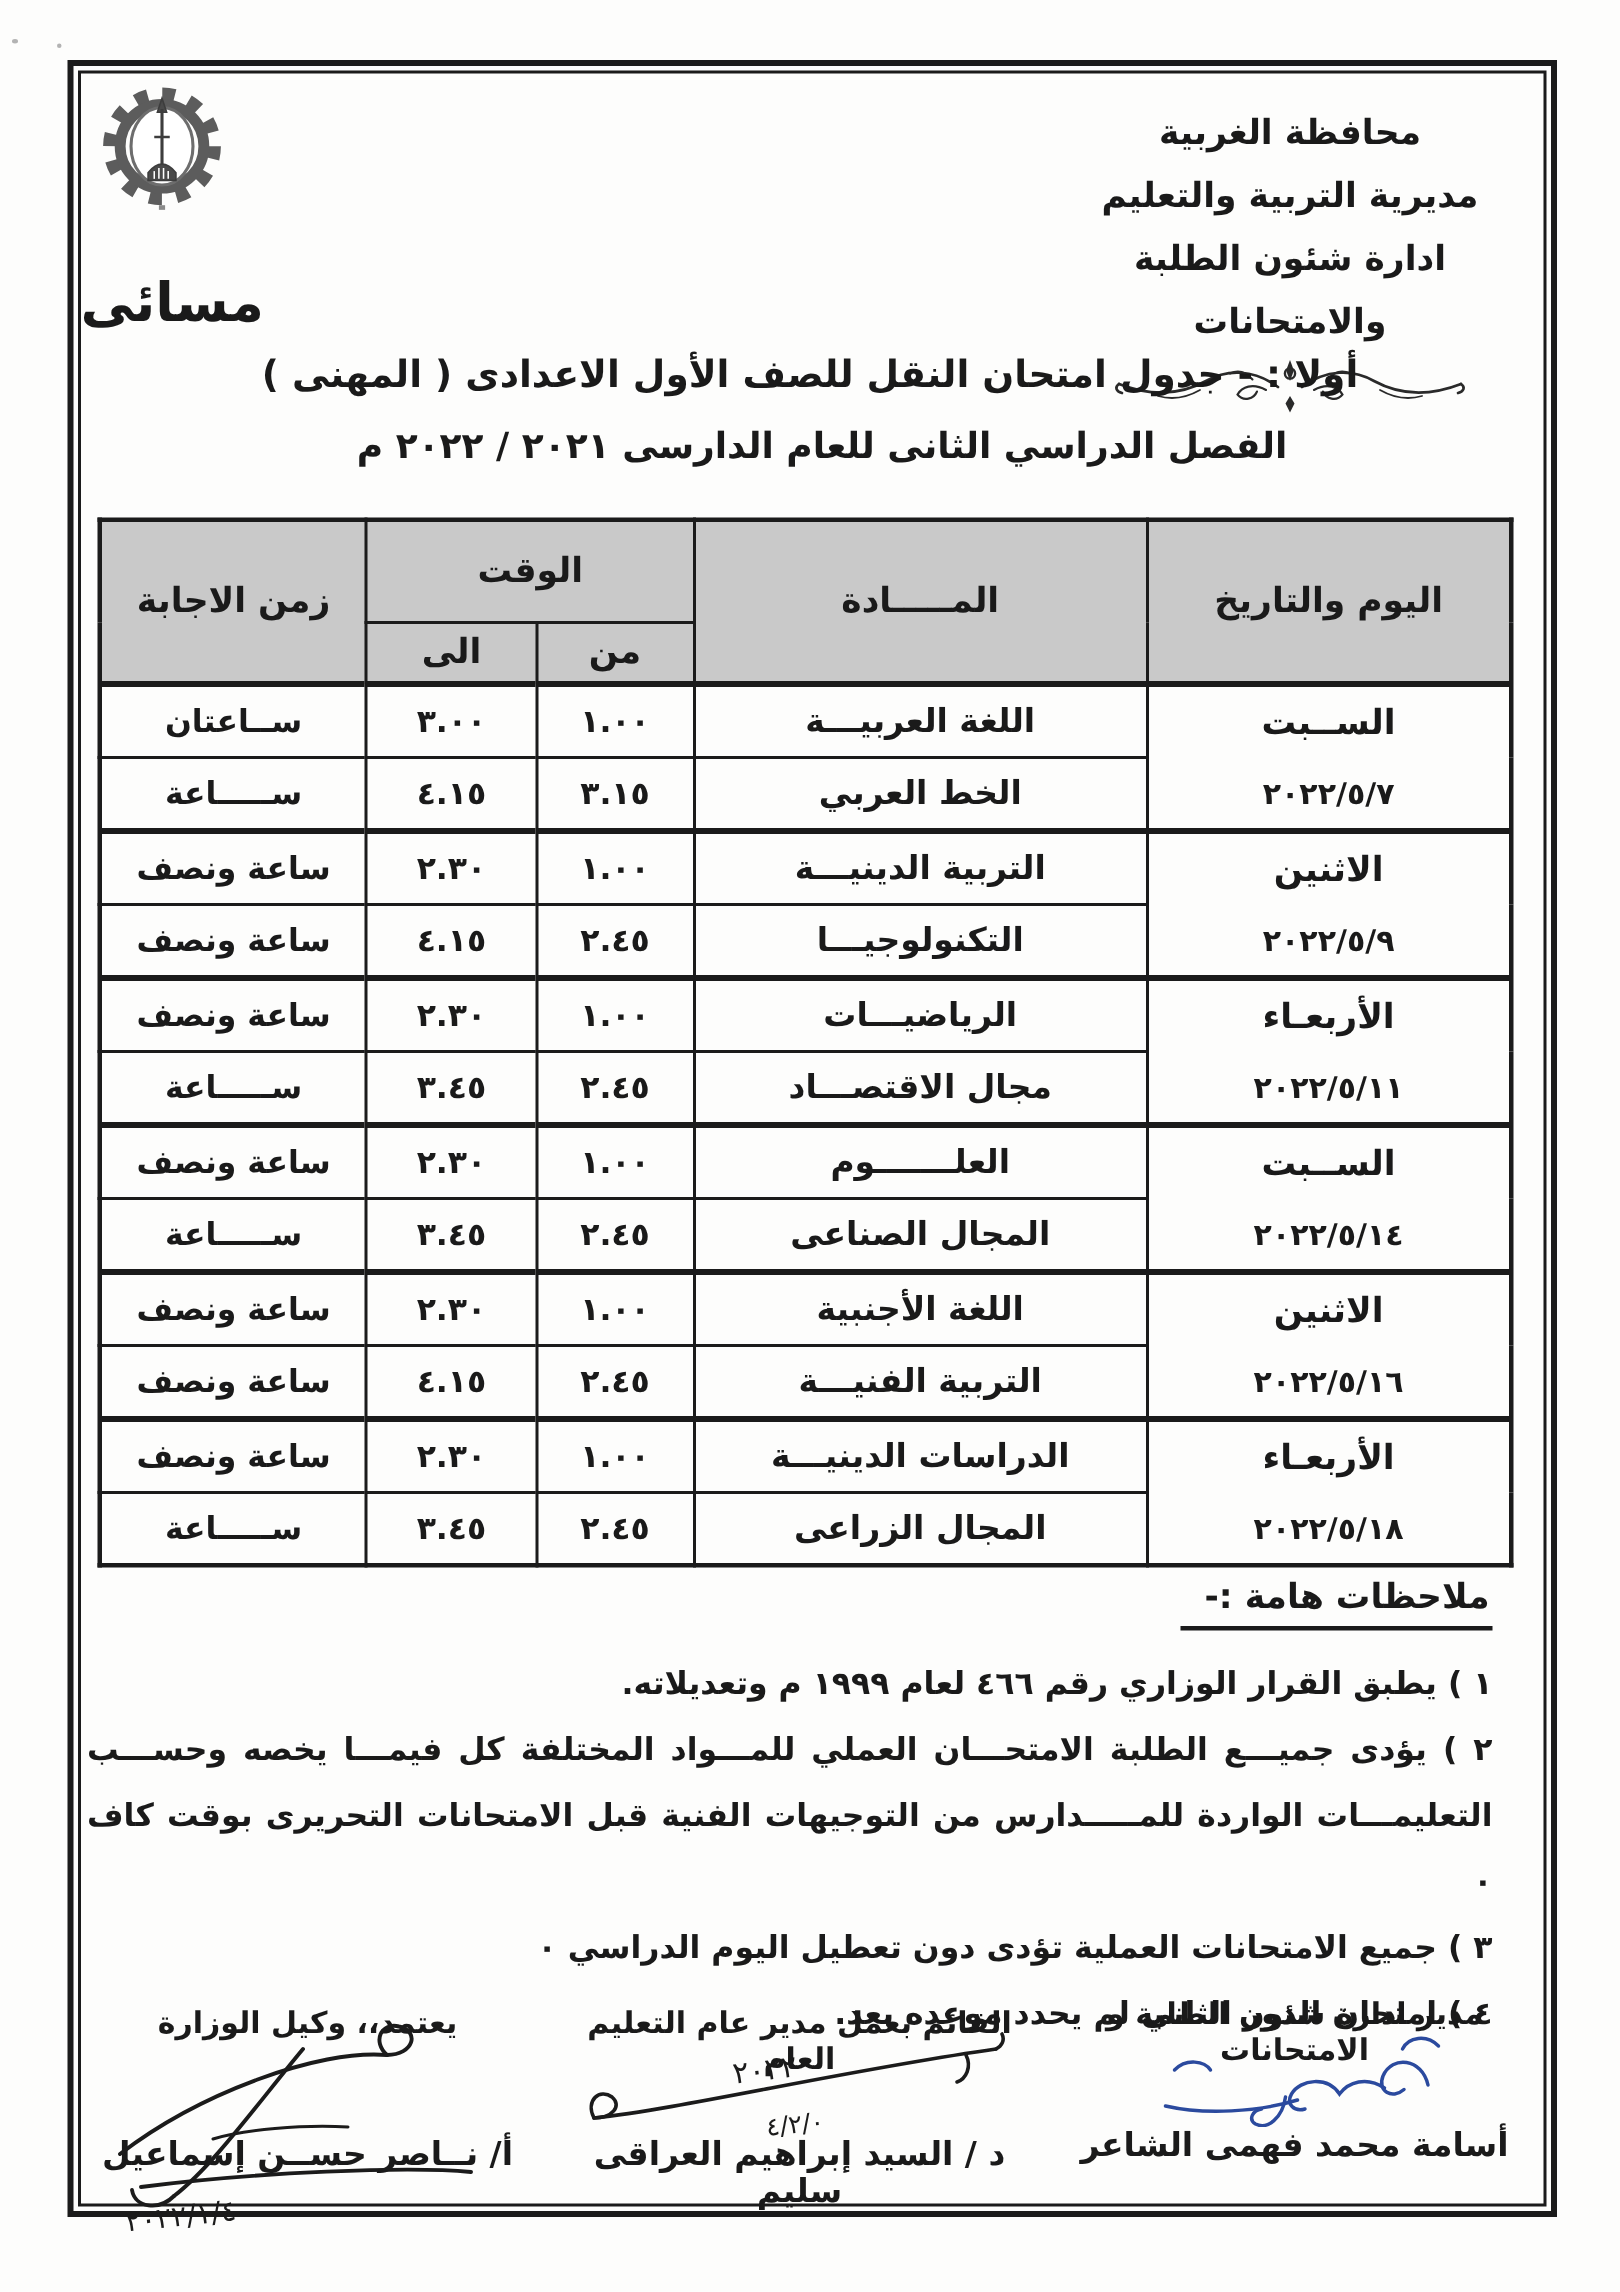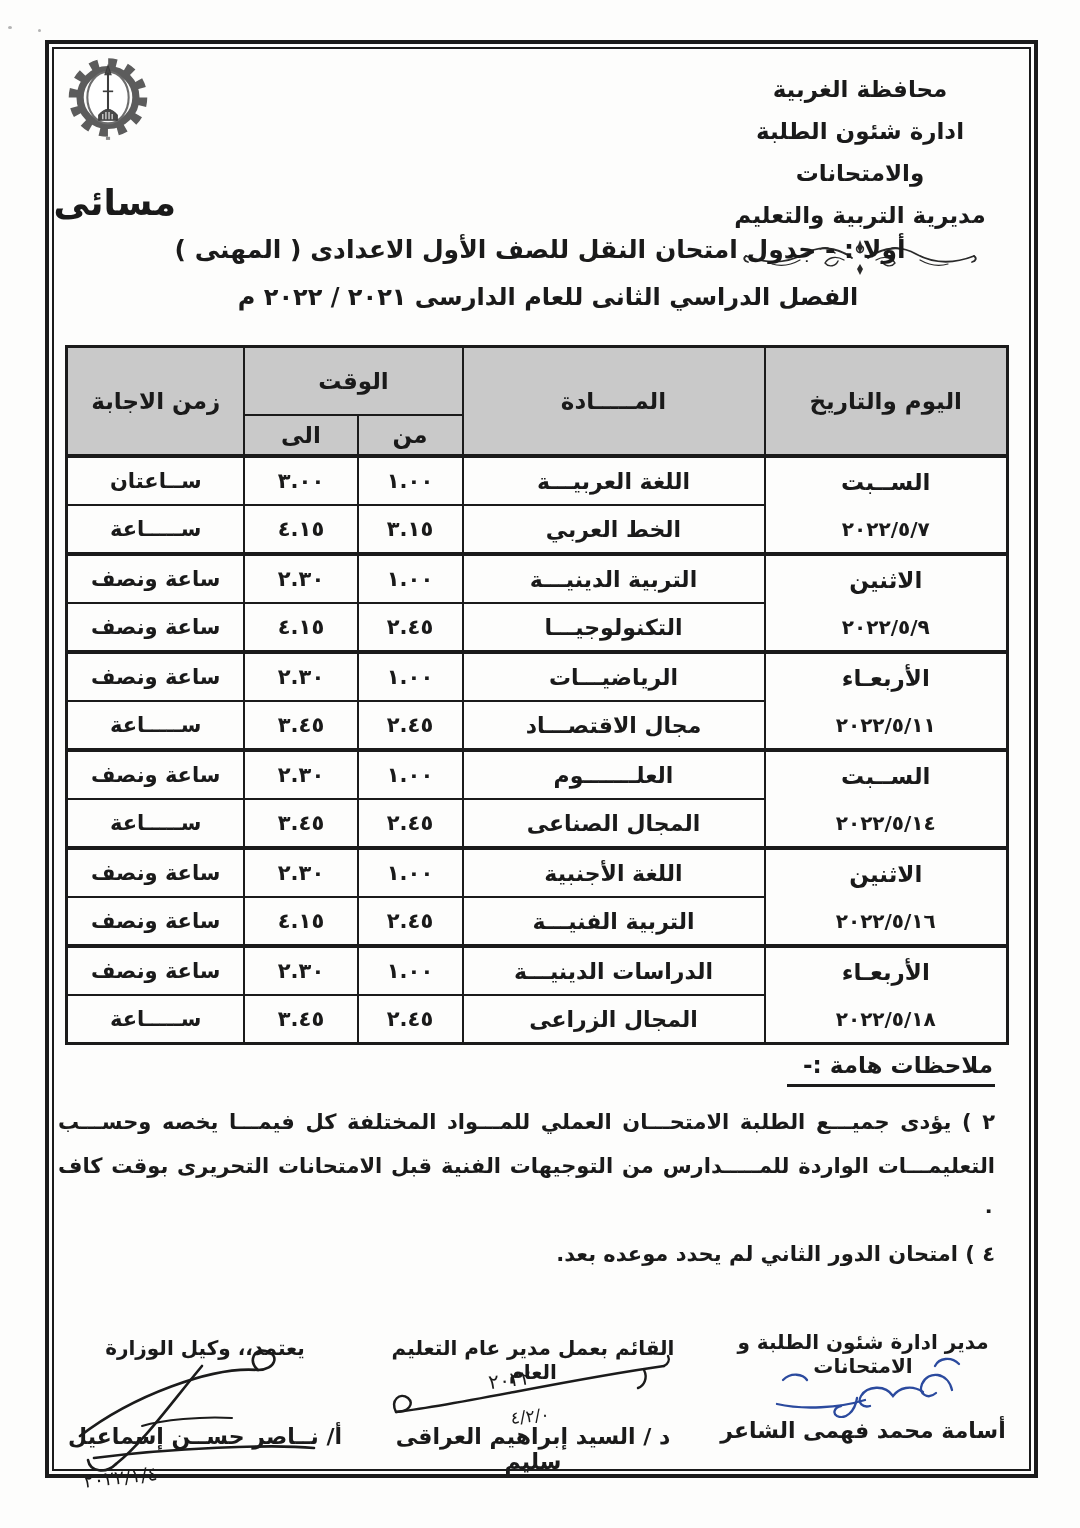--- a/index.html
+++ b/index.html
@@ -88,22 +88,22 @@
       <line x1="41" y1="60" x2="41" y2="67"></line>
         <line x1="44" y1="62" x2="44" y2="67"></line>
     </g>
     <rect x="38" y="84" width="4" height="3" fill="#8a8a8a"></rect>
   </svg>
 
   <div class="shift-label">مسائى</div>
 
   <div class="org-block">
     <div>محافظة الغربية</div>
+    <div>مديرية التربية والتعليم</div>
     <div>ادارة شئون الطلبة والامتحانات</div>
-    <div>مديرية التربية والتعليم</div>
     <svg class="flourish" viewBox="0 0 240 44">
       <g fill="none" stroke="#2a2a2a" stroke-width="1.8" stroke-linecap="round">
         <g id="fl">
           <path d="M112,22 C96,10 78,10 64,18 C44,29 24,27 6,20"></path>
           <path d="M6,20 c-3,2 -2,5 2,6"></path>
           <path d="M104,24 c-9,-5 -16,-2 -19,3 c4,5 11,3 13,-2" stroke-width="1.4"></path>
           <path d="M95,17 q-7,-8 -15,-4" stroke-width="1.4"></path>
           <path d="M60,24 q-14,8 -28,4" stroke-width="1.2"></path>
         </g>
         <use href="#fl" transform="translate(240,0) scale(-1,1)"></use>
@@ -236,21 +236,23 @@
           <td class="time-cell">٣.٤٥</td>
           <td class="duration-cell">ســـــاعة</td>
         </tr>
       </tbody>
   </table>
 
   <div class="notes">
     <div class="notes-title-row">
       <span class="notes-title">ملاحظات هامة :-</span>
     </div>
+    <div class="note">١ ) يطبق القرار الوزاري رقم ٤٦٦ لعام  ١٩٩٩ م وتعديلاته.</div>
     <div class="note">٢ ) يؤدى جميـــع الطلبة الامتحـــان العملي للمـــواد المختلفة كل فيمـــا يخصه وحســـب التعليمـــات الواردة للمـــــدارس من التوجيهات الفنية قبل الامتحانات التحريرى بوقت كاف ٠</div>
+    <div class="note">٣ ) جميع الامتحانات العملية تؤدى دون تعطيل اليوم الدراسي ٠</div>
     <div class="note">٤ ) امتحان الدور الثاني لم يحدد موعده بعد.</div>
   </div>
 
   <div class="sig sig-right">
     <div class="sig-title">مدير ادارة شئون الطلبة و الامتحانات</div>
     <svg class="sig-svg" viewBox="0 0 230 66">
       <g fill="none" stroke="#2b4a9e" stroke-width="2.3" stroke-linecap="round">
         <path d="M212,12 c-8,-8 -20,-6 -24,2"></path>
         <path d="M205,38 c-4,-18 -24,-20 -30,-6 c-4,10 6,16 14,9"></path>
         <path d="M176,40 c-12,-8 -24,-4 -30,4 c-8,-12 -26,-10 -32,0 c-4,7 2,12 9,10"></path>

